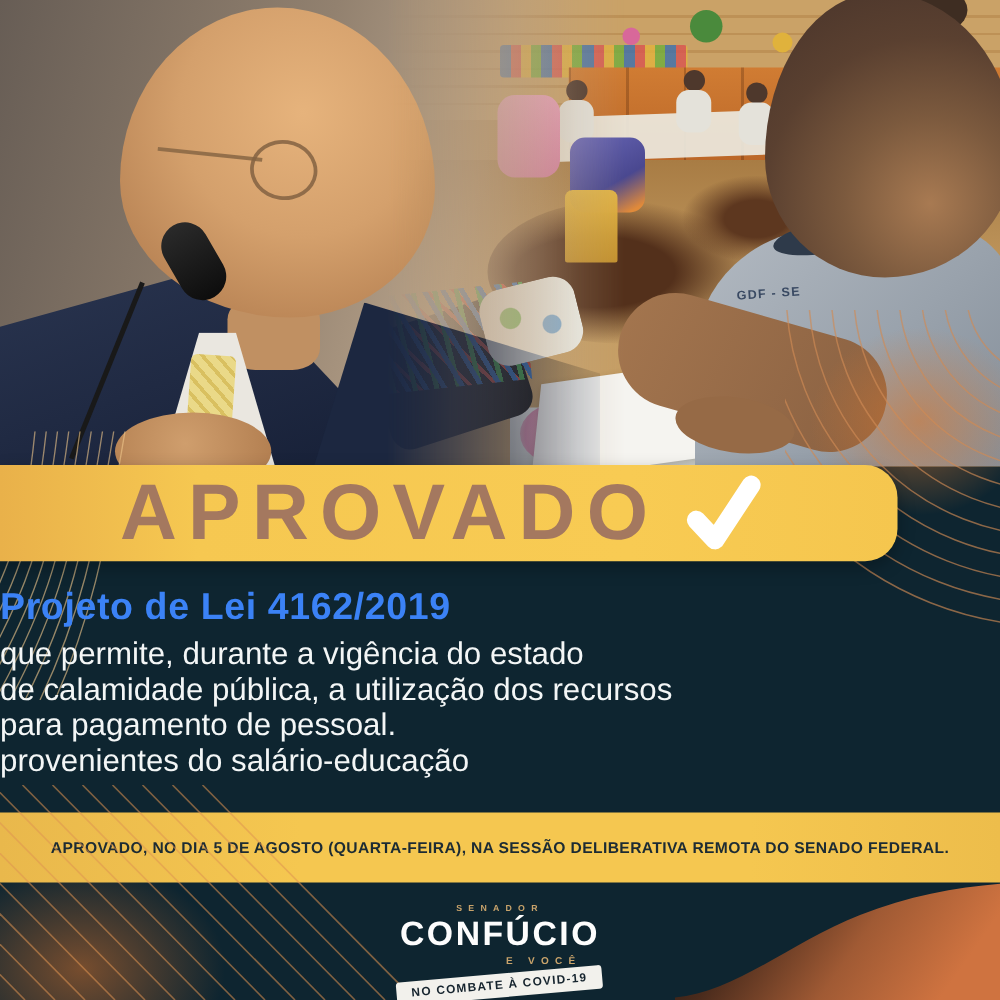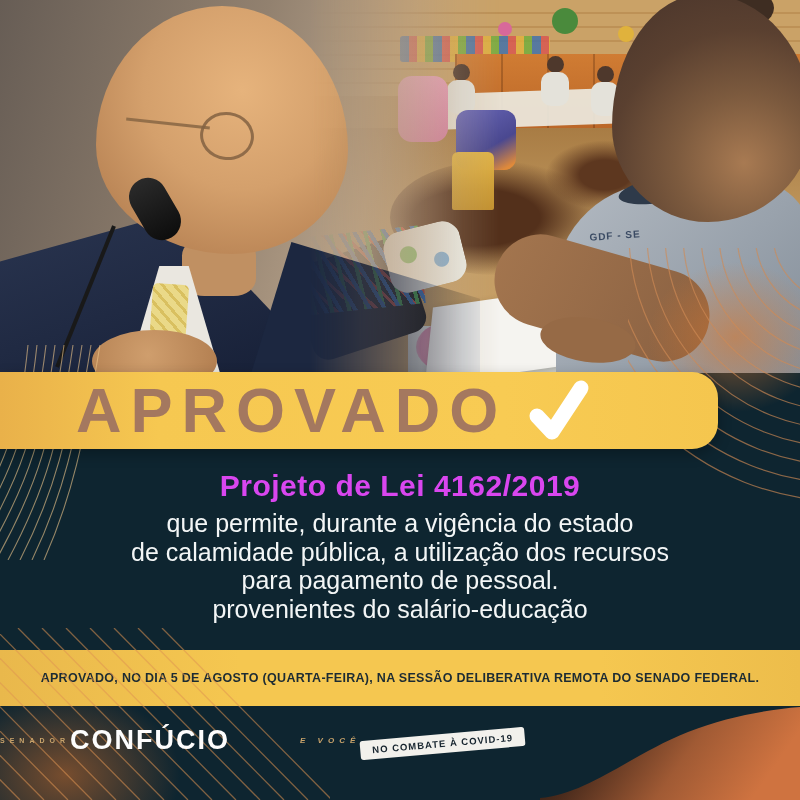--- a/index.html
+++ b/index.html
@@ -103,41 +103,41 @@
   .svg-abs{position:absolute;pointer-events:none;}
   .glow-right{position:absolute;left:648px;top:262px;width:175px;height:150px;
     background:radial-gradient(closest-side,rgba(215,120,48,.6),rgba(215,120,48,0));}
   .glow-bl{position:absolute;left:-50px;top:690px;width:230px;height:170px;
     background:radial-gradient(closest-side,rgba(205,110,45,.55),rgba(205,110,45,0));}
   
   .banner-main{position:absolute;left:0;top:372px;width:718px;height:77px;
     border-radius:0 26px 26px 0;
     background:linear-gradient(90deg,#e9b14a,#f6c851 22%,#f8cb53 70%,#f5c64e);
     box-shadow:0 5px 14px rgba(0,0,0,.28);
-    display:flex;align-items:center;padding-left:76px;box-sizing:border-box;z-index:6;}
+    display:flex;align-items:center;padding-left:96px;box-sizing:border-box;z-index:6;}
   .approved-text{font-size:63px;font-weight:bold;letter-spacing:9px;color:#a4785f;line-height:1;}
   .check-icon{margin-left:14px;flex:0 0 auto;}
   
-  .law-title{position:absolute;left:0;top:469px;width:800px;text-align:center;z-index:5;
-    font-size:30px;font-weight:bold;color:#d946ef;letter-spacing:.5px;}
-  .law-desc{position:absolute;left:0;top:509px;width:800px;text-align:center;z-index:5;
+  .law-title{position:absolute;left:0;top:469px;width:800px;text-align:left;z-index:5;
+    font-size:30px;font-weight:bold;color:#3b82f6;letter-spacing:.5px;}
+  .law-desc{position:absolute;left:0;top:509px;width:800px;text-align:left;z-index:5;
     color:#f3f6f6;font-size:25px;line-height:28.5px;font-weight:500;}
   
   .banner-info{position:absolute;left:0;top:650px;width:800px;height:56px;z-index:4;
     background:linear-gradient(90deg,#e9b84c,#f5c750 30%,#f5c750 75%,#edbd4b);
     display:flex;flex-direction:column;justify-content:center;text-align:center;
     color:#1c2b33;font-size:12.5px;font-weight:bold;letter-spacing:.3px;line-height:20px;}
   
   .dune{position:absolute;left:540px;top:702px;width:260px;height:98px;z-index:3;}
   
-  .logo{position:absolute;left:0;top:724px;width:800px;display:flex;flex-direction:row;
+  .logo{position:absolute;left:0;top:724px;width:800px;display:flex;flex-direction:column;
     align-items:center;z-index:7;color:#fff;}
   .logo-senador{font-size:7px;font-weight:bold;letter-spacing:5px;color:#c8a36b;}
   .logo-name{font-size:27px;font-weight:bold;letter-spacing:2px;margin-top:1px;color:#fdfdfd;}
-  .logo-evoce{font-size:8px;font-weight:bold;letter-spacing:5px;color:#c8a36b;margin-top:1px;margin-left:70px;font-style:italic;}
+  .logo-evoce{font-size:8px;font-weight:bold;letter-spacing:5px;color:#c8a36b;margin-top:1px;margin-left:70px;}
   .logo-ribbon{margin-top:6px;background:#f2f1ec;color:#16242e;font-size:9.5px;font-weight:bold;
     letter-spacing:1px;padding:4px 12px;border-radius:3px;transform:rotate(-5deg);}
 </style>
 </head>
 <body>
 
 <div class="poster">
 
   <div class="photos">
     <div class="photo-right">

